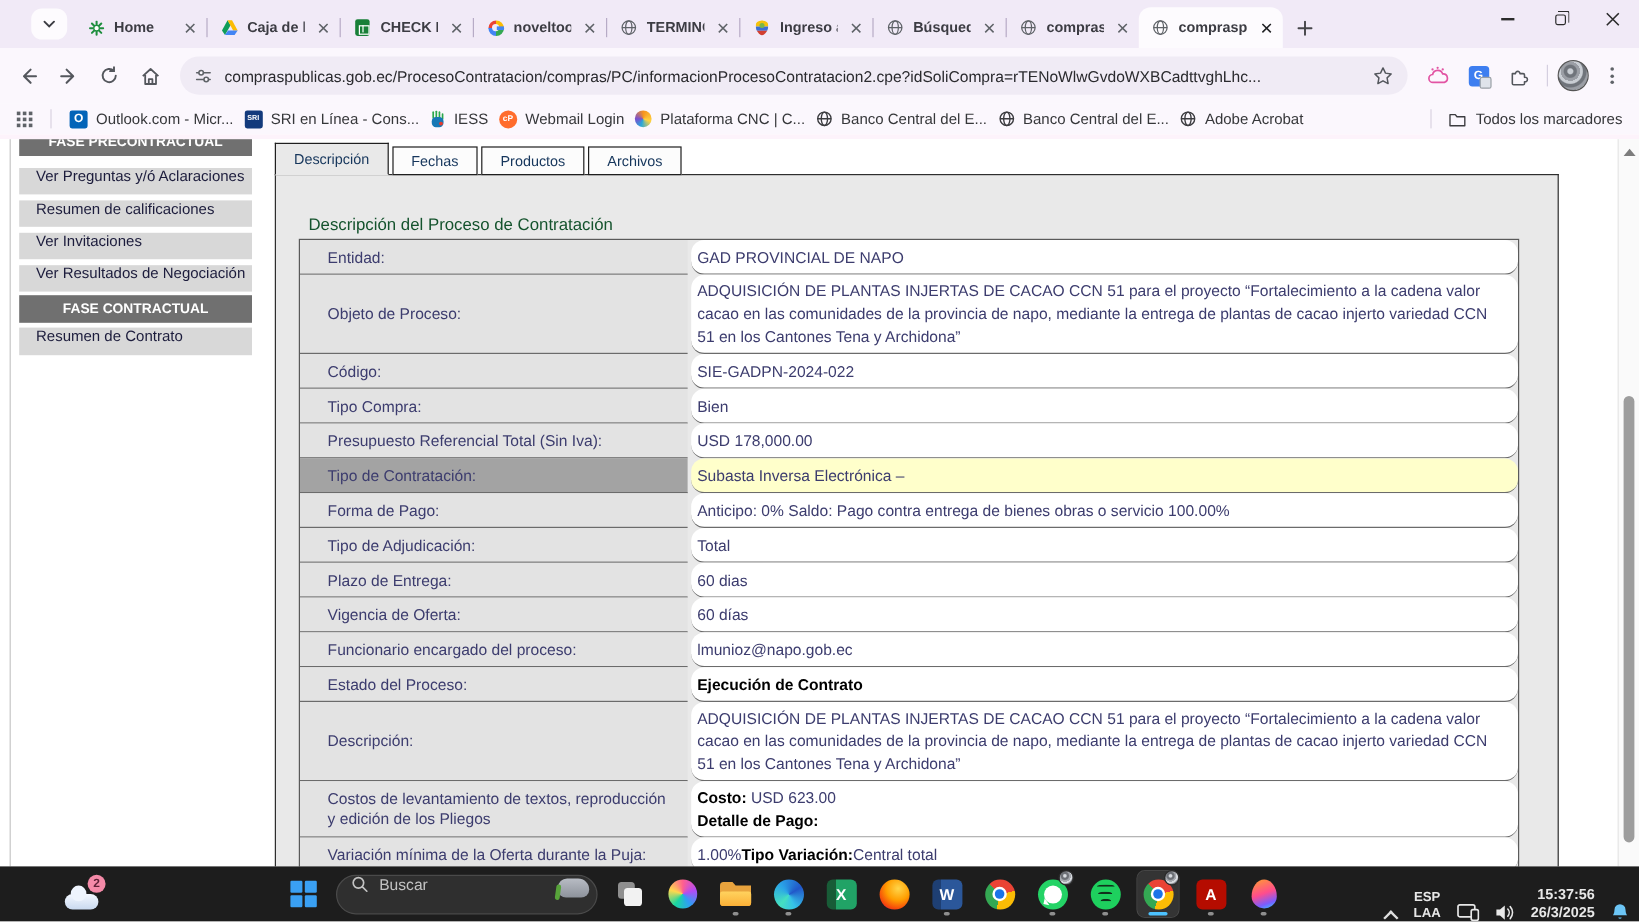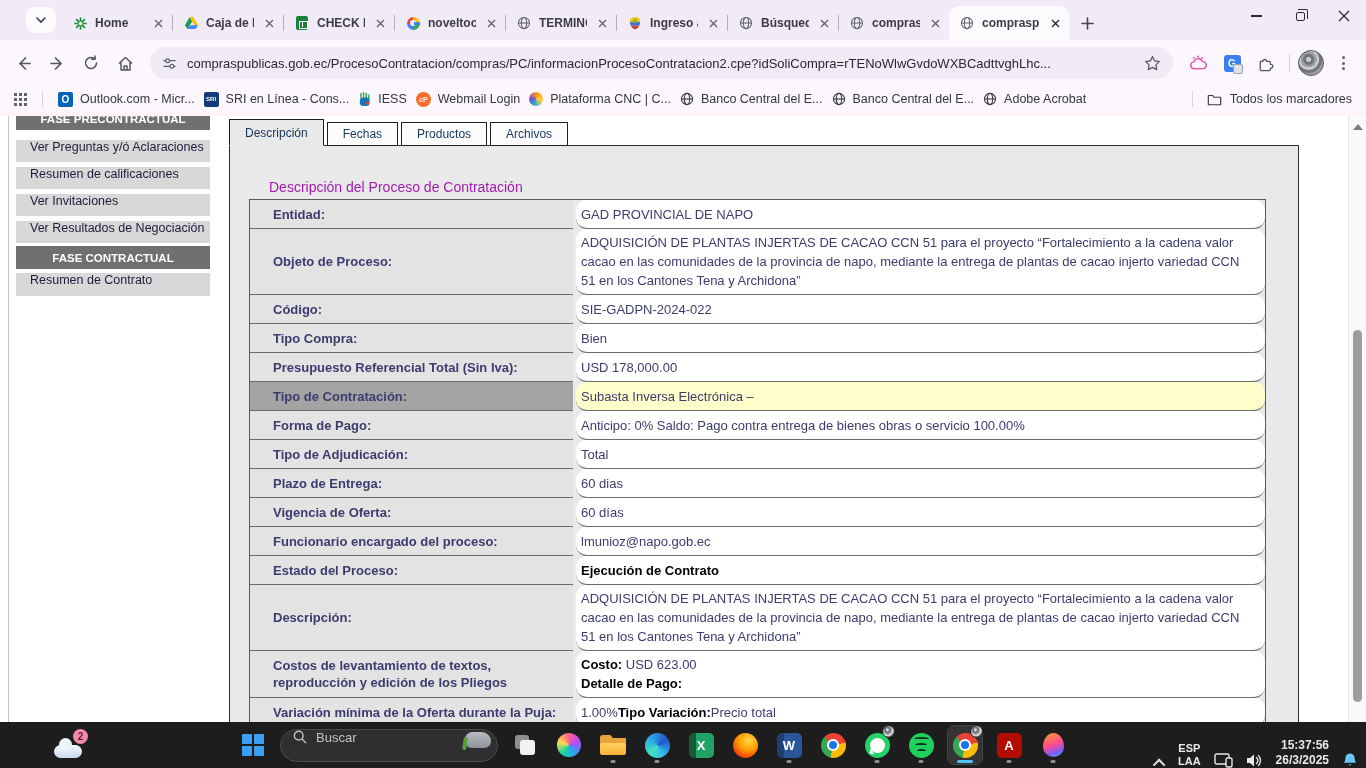--- a/index.html
+++ b/index.html
@@ -50,24 +50,24 @@
   .pgap{height:4px;background:#fdf3fb;}
   .page{height:606px;background:#fff;position:relative;font-size:13px;}
   .leftline{position:absolute;left:8px;top:0;width:1px;height:100%;background:#c6c6c6;}
   .sidehead,.sideitem{position:absolute;left:16px;width:194px;}
   .sidehead{background:#707070;color:#fff;font-weight:bold;font-size:11.5px;display:flex;align-items:center;justify-content:center;overflow:hidden;}
   .sideitem{background:#d8d8d8;color:#1c1c3c;font-size:12.5px;display:flex;align-items:flex-start;padding-left:14px;}
   .panel{position:absolute;left:229px;top:29px;width:1070px;height:577px;background:#e9e9e9;border:1px solid #2e2e2e;border-bottom:none;overflow:hidden;}
   .ptabs{position:absolute;left:229px;top:3px;display:flex;align-items:flex-end;z-index:3;}
   .ptab{height:24px;border:1px solid #1f1f1f;background:#fcfcfc;color:#16365c;font-size:12px;display:flex;align-items:center;padding:0 15px;margin-right:3px;}
   .ptab.on{height:27px;background:#e9e9e9;border-bottom:1px solid #e9e9e9;}
-  .rtitle{position:absolute;left:27px;top:33px;color:#a21caf;font-size:14px;margin-left:12px;}
+  .rtitle{position:absolute;left:27px;top:33px;color:#14532d;font-size:14px;}
   .tbl{position:absolute;left:19px;top:53px;width:1017px;border:1px solid #5a5a5a;background:#e9e9e9;}
   .trow{display:flex;}
-  .lc{width:323px;background:#e3e3e3;border-bottom:1px solid #6b6b6b;display:flex;align-items:center;padding:4px 10px 4px 23px;color:#3c3c6e;line-height:17px;font-weight:bold;}
+  .lc{width:323px;background:#e3e3e3;border-bottom:1px solid #6b6b6b;display:flex;align-items:center;padding:4px 10px 4px 23px;color:#3c3c6e;line-height:17px;}
   .vc{flex:1;background:#fff;border-bottom:1px solid #6b6b6b;margin-left:3px;display:flex;align-items:center;flex-wrap:wrap;align-content:center;padding:4px 8px 4px 5px;color:#3c3c6e;line-height:19px;min-height:29px;border-radius:11px;}
   .trow{min-height:29px;}
   .rh66{min-height:66px;}.rh65{min-height:65px;}.rh47{min-height:47px;}
   .hl .lc{background:#a3a3a3;}.hl .vc{background:#ffffcb;}
   .bk{color:#000;font-weight:bold;}
   .vcol{display:block;}
   .scrollr{position:absolute;right:0;top:0;width:18px;height:100%;background:#fafafa;border-left:1px solid #e7e7e7;}
   .sarr{width:0;height:0;border-left:5px solid transparent;border-right:5px solid transparent;border-bottom:6px solid #7d7d7d;margin:8px auto 0;}
   .sthumb{position:absolute;left:4px;top:214px;width:9px;height:372px;border-radius:5px;background:#9d9d9d;}
   
@@ -560,21 +560,21 @@
         <div class="vc">
           <span class="vcol" style="width:100%;"><span class="bk">Costo:</span><span> USD 623.00</span></span>
           <span class="vcol bk" style="width:100%;">Detalle de Pago:</span>
         </div>
       </div>
       <div class="trow">
         <div class="lc">Variación mínima de la Oferta durante la Puja:</div>
         <div class="vc">
           <span>1.00% </span>
             <span class="bk">Tipo Variación:</span>
-            <span> Precio total</span>
+            <span> Central total</span>
         </div>
       </div>
     </div>
   </div>
 
   <div class="scrollr">
     <div class="sarr"></div>
     <div class="sthumb"></div>
   </div>
 </div>

